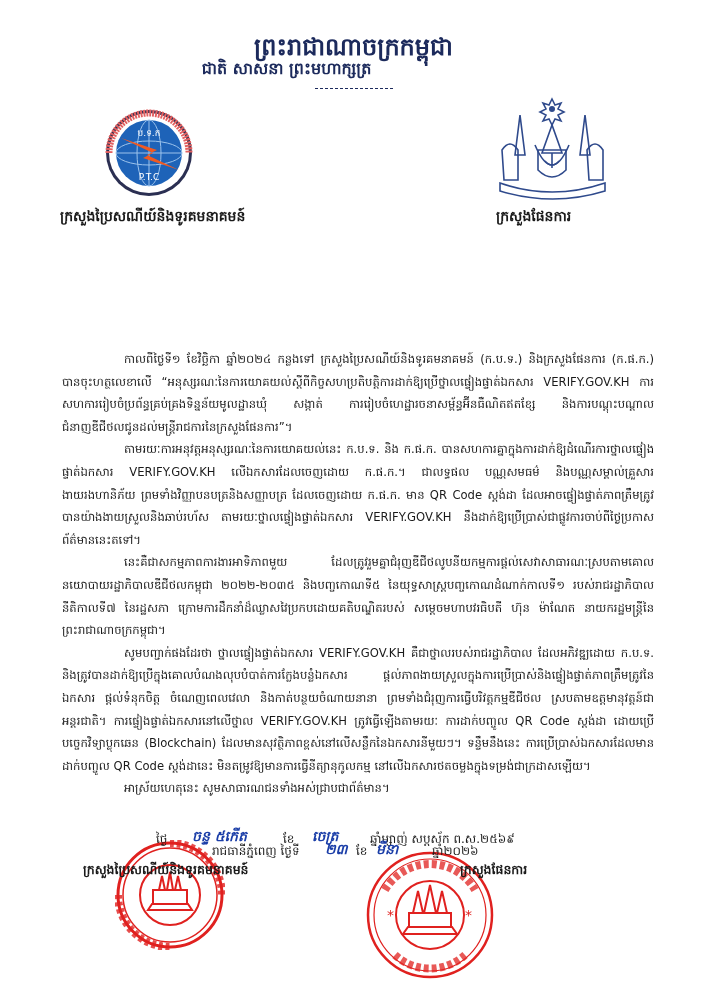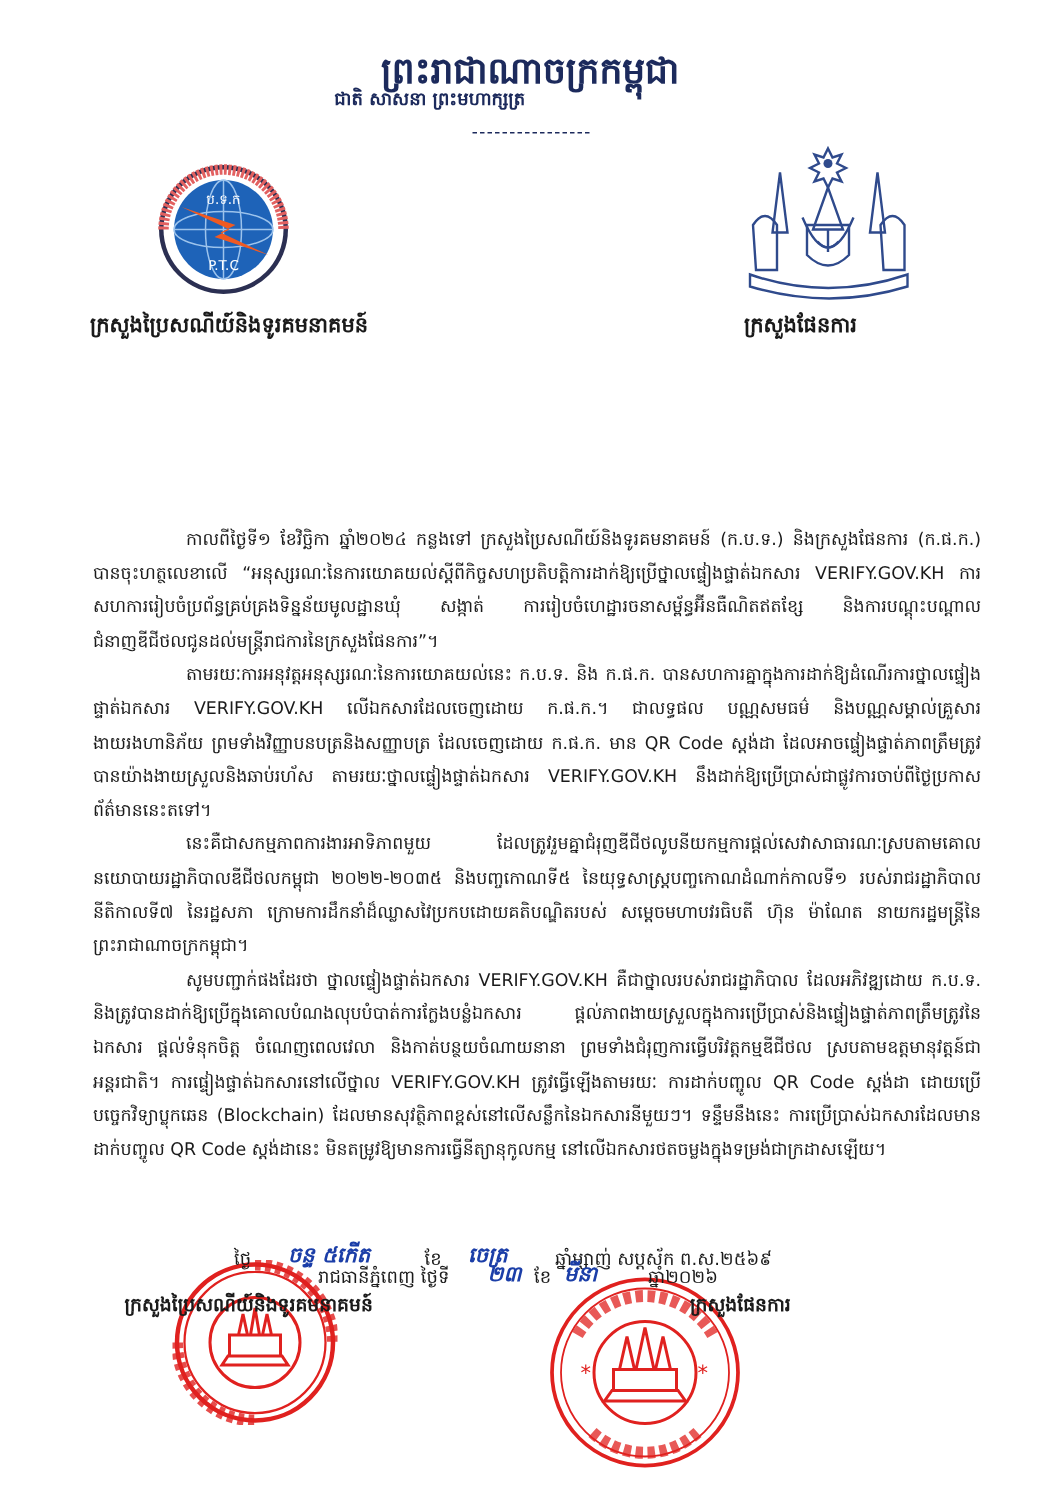--- a/index.html
+++ b/index.html
@@ -1,20 +1,20 @@
 <!DOCTYPE html>
 <html><head>
 <meta charset="utf-8">
 <style>
   html,body{margin:0;padding:0;background:#ffffff;}
   body{width:707px;height:1000px;position:relative;overflow:hidden;font-family:"DejaVu Sans","Liberation Sans",sans-serif;color:#1a1a1a;}
   .page{position:absolute;left:0;top:0;width:707px;height:1000px;}
   .nation{position:absolute;left:0;width:707px;text-align:center;font-weight:bold;color:#1c2a5c;}
   .nation .l1{position:absolute;top:32px;left:0;width:707px;font-size:24px;}
-  .nation .l2{position:absolute;top:58px;left:0;width:573px;font-size:12px;}
+  .nation .l2{position:absolute;top:58px;left:0;width:573px;font-size:16px;}
   .nation .orn{position:absolute;top:88px;left:315px;width:78px;height:2px;border-top:1px dashed #1c2a5c;}
   .logo-ptc{position:absolute;left:95px;top:108px;width:108px;height:90px;}
   .logo-mop{position:absolute;left:490px;top:95px;width:125px;height:115px;}
   .ministry-label{position:absolute;font-weight:bold;font-size:14px;color:#1a1a1a;white-space:nowrap;}
   .title-block{position:absolute;left:40px;top:230px;width:630px;text-align:center;font-weight:bold;}
   .title-block .t1{font-size:15px;line-height:22px;}
   .title-block .t2{font-size:14px;line-height:20px;}
   .title-block .t3{font-size:14px;line-height:22px;padding:0 10px;}
   .body{position:absolute;left:62px;top:348px;width:592px;font-size:11.6px;line-height:22.6px;text-align:justify;}
   .body p{margin:0;text-indent:62px;}
@@ -66,20 +66,21 @@
     <circle cx="62" cy="14" r="3" fill="#2f4a8c"></circle>
   </svg>
   <div class="ministry-label" style="left:496px;top:207px;">ក្រសួងផែនការ</div>
 
 
   <div class="body">
     <p>កាលពីថ្ងៃទី១ ខែវិច្ឆិកា ឆ្នាំ២០២៤ កន្លងទៅ ក្រសួងប្រៃសណីយ៍និងទូរគមនាគមន៍ (ក.ប.ទ.) និងក្រសួងផែនការ (ក.ផ.ក.) បានចុះហត្ថលេខាលើ “អនុស្សរណៈនៃការយោគយល់ស្តីពីកិច្ចសហប្រតិបត្តិការដាក់ឱ្យប្រើថ្នាលផ្ទៀងផ្ទាត់ឯកសារ VERIFY.GOV.KH ការសហការរៀបចំប្រព័ន្ធគ្រប់គ្រងទិន្នន័យមូលដ្ឋានឃុំ សង្កាត់ ការរៀបចំហេដ្ឋារចនាសម្ព័ន្ធអ៊ីនធឺណិតឥតខ្សែ និងការបណ្តុះបណ្តាលជំនាញឌីជីថលជូនដល់មន្ត្រីរាជការនៃក្រសួងផែនការ”។</p>
     <p>តាមរយៈការអនុវត្តអនុស្សរណៈនៃការយោគយល់នេះ ក.ប.ទ. និង ក.ផ.ក. បានសហការគ្នាក្នុងការដាក់ឱ្យដំណើរការថ្នាលផ្ទៀងផ្ទាត់ឯកសារ VERIFY.GOV.KH លើឯកសារដែលចេញដោយ ក.ផ.ក.។ ជាលទ្ធផល បណ្ណសមធម៌ និងបណ្ណសម្គាល់គ្រួសារងាយរងហានិភ័យ ព្រមទាំងវិញ្ញាបនបត្រនិងសញ្ញាបត្រ ដែលចេញដោយ ក.ផ.ក. មាន QR Code ស្តង់ដា ដែលអាចផ្ទៀងផ្ទាត់ភាពត្រឹមត្រូវបានយ៉ាងងាយស្រួលនិងឆាប់រហ័ស តាមរយៈថ្នាលផ្ទៀងផ្ទាត់ឯកសារ VERIFY.GOV.KH នឹងដាក់ឱ្យប្រើប្រាស់ជាផ្លូវការចាប់ពីថ្ងៃប្រកាសព័ត៌មាននេះតទៅ។</p>
     <p>នេះគឺជាសកម្មភាពការងារអាទិភាពមួយ ដែលត្រូវរួមគ្នាជំរុញឌីជីថលូបនីយកម្មការផ្តល់សេវាសាធារណៈស្របតាមគោលនយោបាយរដ្ឋាភិបាលឌីជីថលកម្ពុជា ២០២២-២០៣៥ និងបញ្ចកោណទី៥ នៃយុទ្ធសាស្ត្របញ្ចកោណដំណាក់កាលទី១ របស់រាជរដ្ឋាភិបាល នីតិកាលទី៧ នៃរដ្ឋសភា ក្រោមការដឹកនាំដ៏ឈ្លាសវៃប្រកបដោយគតិបណ្ឌិតរបស់ សម្តេចមហាបវរធិបតី ហ៊ុន ម៉ាណែត នាយករដ្ឋមន្ត្រីនៃព្រះរាជាណាចក្រកម្ពុជា។</p>
     <p>សូមបញ្ជាក់ផងដែរថា ថ្នាលផ្ទៀងផ្ទាត់ឯកសារ VERIFY.GOV.KH គឺជាថ្នាលរបស់រាជរដ្ឋាភិបាល ដែលអភិវឌ្ឍដោយ ក.ប.ទ. និងត្រូវបានដាក់ឱ្យប្រើក្នុងគោលបំណងលុបបំបាត់ការក្លែងបន្លំឯកសារ ផ្តល់ភាពងាយស្រួលក្នុងការប្រើប្រាស់និងផ្ទៀងផ្ទាត់ភាពត្រឹមត្រូវនៃឯកសារ ផ្តល់ទំនុកចិត្ត ចំណេញពេលវេលា និងកាត់បន្ថយចំណាយនានា ព្រមទាំងជំរុញការធ្វើបរិវត្តកម្មឌីជីថល ស្របតាមឧត្តមានុវត្តន៍ជាអន្តរជាតិ។ ការផ្ទៀងផ្ទាត់ឯកសារនៅលើថ្នាល VERIFY.GOV.KH ត្រូវធ្វើឡើងតាមរយៈ ការដាក់បញ្ចូល QR Code ស្តង់ដា ដោយប្រើបច្ចេកវិទ្យាប្លុកឆេន (Blockchain) ដែលមានសុវត្ថិភាពខ្ពស់នៅលើសន្លឹកនៃឯកសារនីមួយៗ។ ទន្ទឹមនឹងនេះ ការប្រើប្រាស់ឯកសារដែលមានដាក់បញ្ចូល QR Code ស្តង់ដានេះ មិនតម្រូវឱ្យមានការធ្វើនីត្យានុកូលកម្ម នៅលើឯកសារថតចម្លងក្នុងទម្រង់ជាក្រដាសឡើយ។</p>
+    <p>អាស្រ័យហេតុនេះ សូមសាធារណជនទាំងអស់ជ្រាបជាព័ត៌មាន។</p>
   </div>
 
   <svg class="seal" style="left:115px;top:840px;width:110px;height:110px;" viewBox="0 0 110 110">
     <circle cx="55" cy="55" r="52" fill="none" stroke="#e0211f" stroke-width="3"></circle>
     <circle cx="55" cy="55" r="47" fill="none" stroke="#e0211f" stroke-width="1.5"></circle>
     <circle cx="55" cy="55" r="30" fill="none" stroke="#e0211f" stroke-width="2"></circle>
     <path d="M33 70 h44 l-4 -6 h-36 z M38 64 v-14 h34 v14 M44 50 l3 -14 l3 14 M52 50 l3 -18 l3 18 M60 50 l3 -14 l3 14" fill="none" stroke="#e0211f" stroke-width="2"></path>
     <path d="M55 3 A52 52 0 0 1 107 55" fill="none" stroke="#e0211f" stroke-width="8" stroke-dasharray="4 3" opacity="0.8"></path>
     <path d="M3 55 A52 52 0 0 0 55 107" fill="none" stroke="#e0211f" stroke-width="8" stroke-dasharray="4 3" opacity="0.8"></path>
   </svg>

